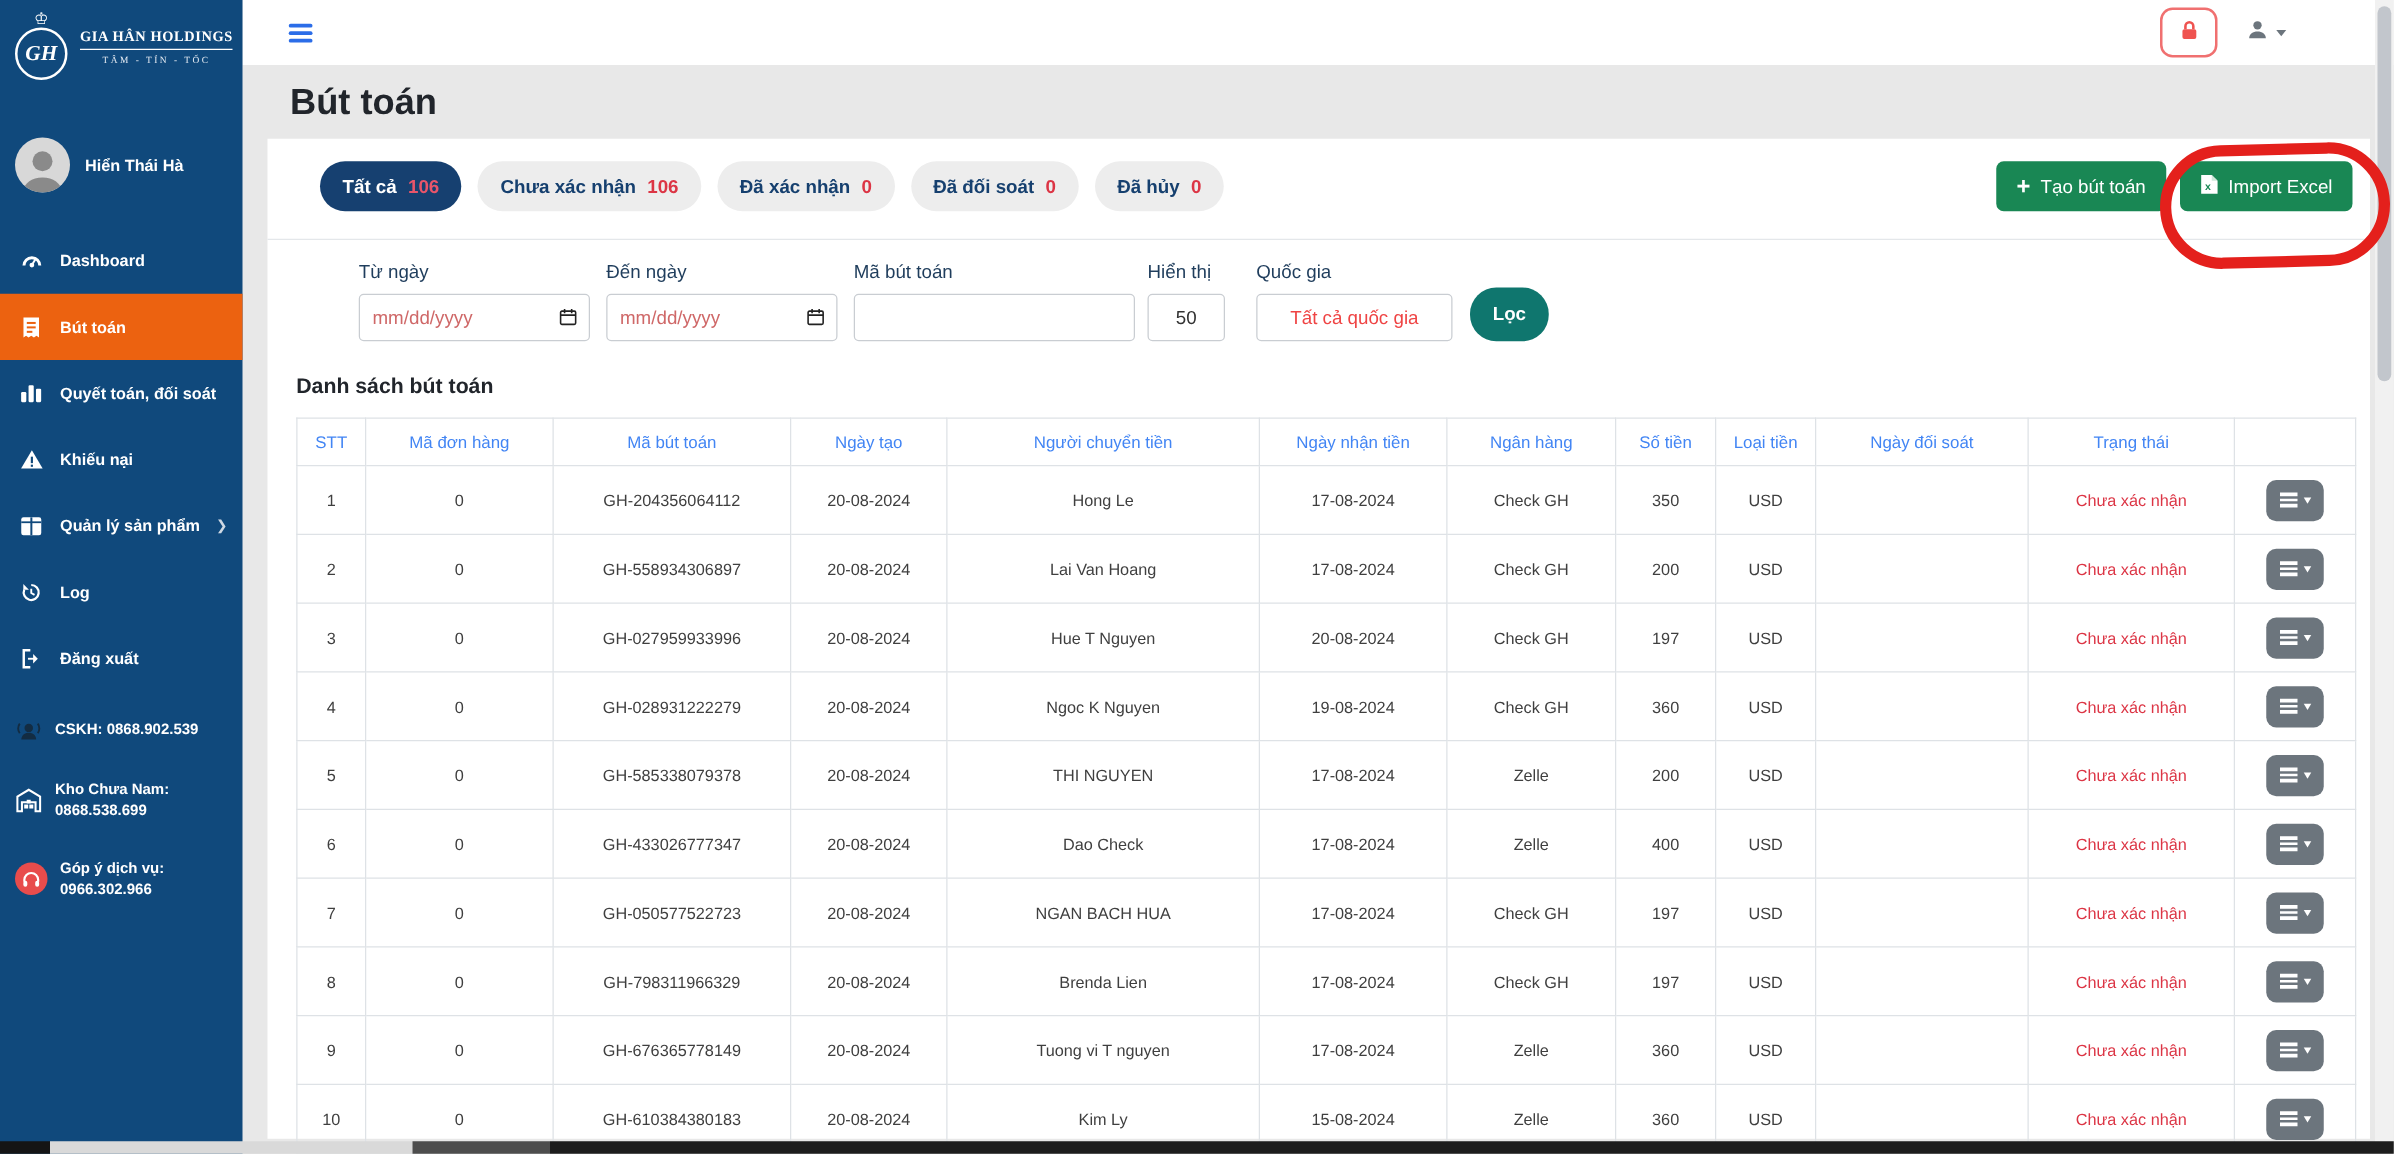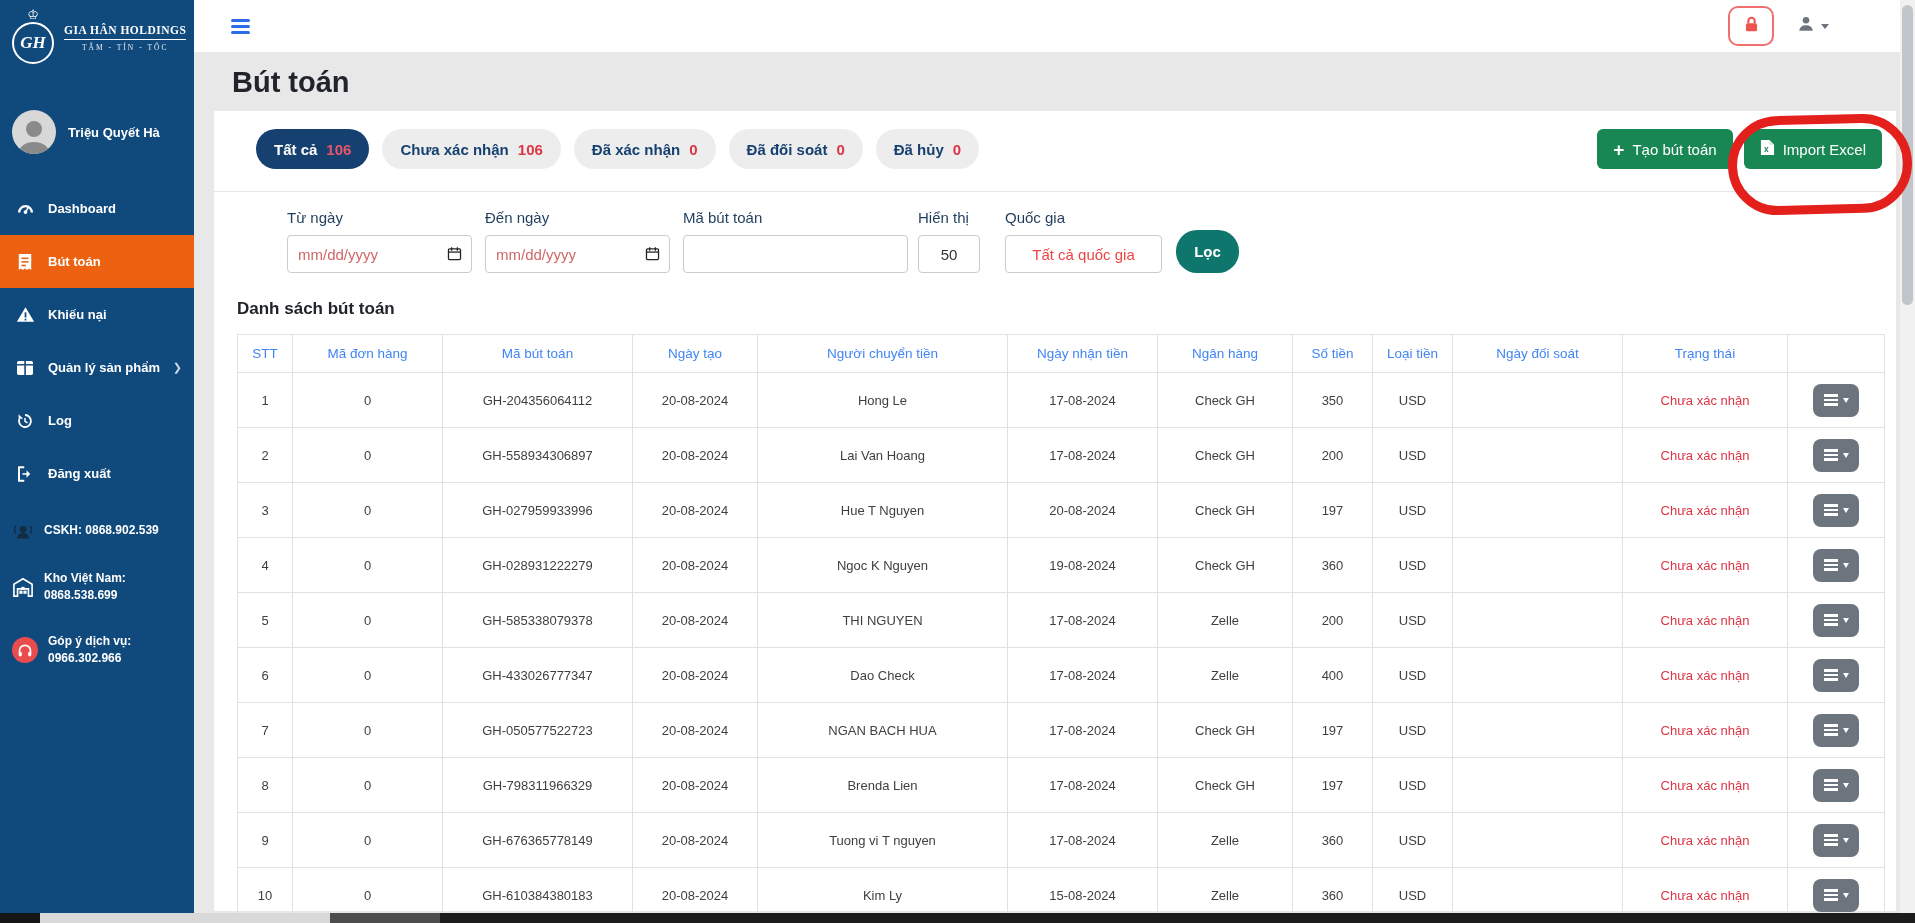--- a/index.html
+++ b/index.html
@@ -128,21 +128,21 @@
     </div>
   </div>
 
   <div class="user">
     <span class="avatar">
       <svg width="40" height="40" viewBox="0 0 40 40">
           <circle cx="20" cy="15" r="8" fill="#8a8a8a"></circle>
           <path d="M4 42c0-9 7-14 16-14s16 5 16 14z" fill="#8a8a8a"></path>
         </svg>
     </span>
-    <span class="user-name">Triệu Quyết Hà</span>
+    <span class="user-name">Hiển Thái Hà</span>
   </div>
 
   <nav class="nav">
     <div class="nav-item">
       <span class="nav-icon">
         <svg width="19" height="19" viewBox="0 0 24 24">
             <path d="M4 17a8 8 0 1 1 16 0" stroke="#fff" stroke-width="3" fill="none"></path>
             <path d="M12 16.5 16.5 9" stroke="#fff" stroke-width="2"></path>
             <circle cx="12" cy="16.5" r="2.4" fill="#fff"></circle>
           </svg>
@@ -155,20 +155,30 @@
             <path d="M2 1h14v18l-2.3-1.6L11.4 19l-2.4-1.6L6.6 19l-2.3-1.6L2 19z" fill="#fff"></path>
             <rect x="5" y="5" width="8" height="1.8" fill="#ec6210"></rect>
             <rect x="5" y="9" width="8" height="1.8" fill="#ec6210"></rect>
             <rect x="5" y="13" width="5" height="1.8" fill="#ec6210"></rect>
           </svg>
       </span>
       <span class="nav-label">Bút toán</span>
     </div>
     <div class="nav-item">
       <span class="nav-icon">
+        <svg width="18" height="17" viewBox="0 0 20 18">
+            <rect x="1" y="8" width="4.6" height="9" rx="1" fill="#fff"></rect>
+            <rect x="7.6" y="2" width="4.6" height="15" rx="1" fill="#fff"></rect>
+            <rect x="14.2" y="5" width="4.6" height="12" rx="1" fill="#fff"></rect>
+          </svg>
+      </span>
+      <span class="nav-label">Quyết toán, đối soát</span>
+    </div>
+    <div class="nav-item">
+      <span class="nav-icon">
         <svg width="19" height="17" viewBox="0 0 22 19">
             <path d="M11 1 21 18H1z" fill="#fff"></path>
             <rect x="10" y="7" width="2" height="6" fill="#10497c"></rect>
             <rect x="10" y="14.4" width="2" height="2" fill="#10497c"></rect>
           </svg>
       </span>
       <span class="nav-label">Khiếu nại</span>
     </div>
     <div class="nav-item">
       <span class="nav-icon">
@@ -218,21 +228,21 @@
     <div class="contact">
       <span class="nav-icon">
         <svg width="22" height="20" viewBox="0 0 24 22">
             <path d="M2 21V8l10-6 10 6v13h-4v-8H6v8z" stroke="#fff" stroke-width="1.8" fill="none"></path>
             <rect x="8" y="15" width="3.5" height="3.5" fill="#fff"></rect>
             <rect x="12.5" y="15" width="3.5" height="3.5" fill="#fff"></rect>
             <rect x="10.2" y="10.8" width="3.5" height="3.2" fill="#fff"></rect>
           </svg>
       </span>
       <span class="contact-label">
-        <span>Kho Việt Nam:</span><br>
+        <span>Kho Chưa Nam:</span><br>
         <span>0868.538.699</span>
       </span>
     </div>
     <div class="contact">
       <span class="icon-badge-red">
         <svg width="16" height="15" viewBox="0 0 20 19">
             <path d="M3 12v-2a7 7 0 0 1 14 0v2" stroke="#fff" stroke-width="2.2" fill="none"></path>
             <rect x="2" y="11" width="4" height="6" rx="2" fill="#fff"></rect>
             <rect x="14" y="11" width="4" height="6" rx="2" fill="#fff"></rect>
           </svg>

